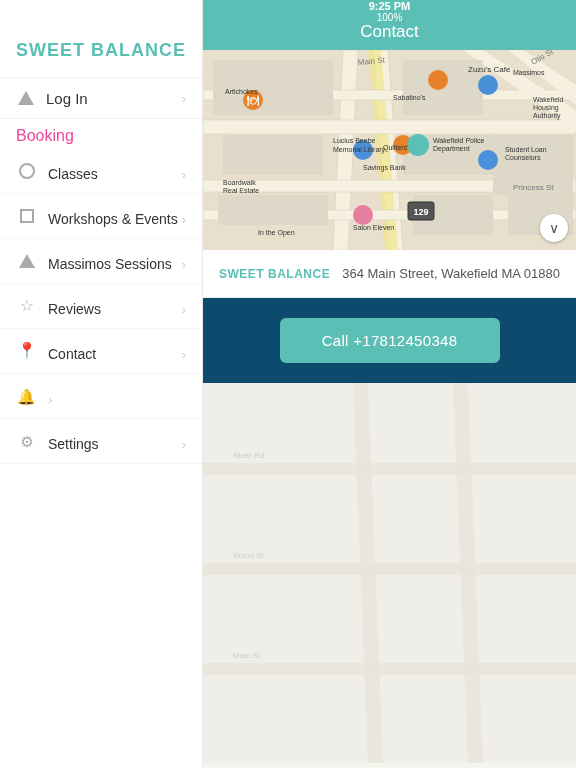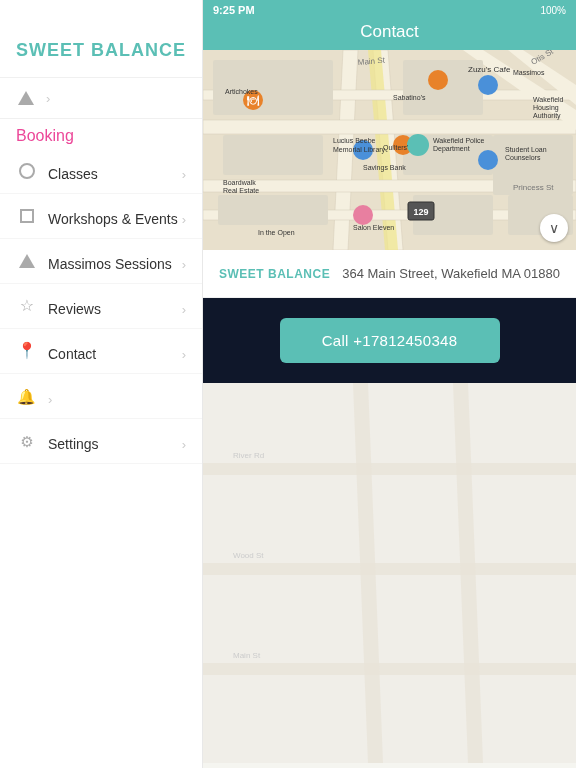--- a/index.html
+++ b/index.html
@@ -16,20 +16,21 @@
     .status-bar {
       position: absolute;
       top: 0; left: 203px; right: 0;
       height: 20px;
       background: #5bbfb5;
       display: flex;
       align-items: center;
       justify-content: space-between;
       padding: 0 10px;
       z-index: 10;
+      flex-direction: column;
     }
     .status-time {
       font-size: 11px;
       color: #fff;
       font-weight: 600;
     }
     .status-right {
       display: flex;
       align-items: center;
       gap: 4px;
@@ -212,21 +213,21 @@
       font-weight: 600;
       letter-spacing: 0.5px;
     }
     .contact-address {
       font-size: 13px;
       color: #555;
     }
 
     
     .call-button-wrap {
-      background: #0f172a;
+      background: #0c4a6e;
       padding: 20px 16px;
       display: flex;
       justify-content: center;
     }
     .call-button {
       background: #5bbfb5;
       border: none;
       border-radius: 6px;
       padding: 14px 0;
       width: 220px;
@@ -268,20 +269,21 @@
 </head>
 <body>
 
 <div class="sidebar">
   <div class="sidebar-brand">SWEET BALANCE</div>
 
   <div class="sidebar-login">
     <div class="login-icon">
       <div class="login-triangle"></div>
     </div>
+    <span class="login-label">Log In</span>
     <span class="chevron">›</span>
   </div>
 
   <div class="sidebar-section-label">Booking</div>
 
   <div class="sidebar-item">
     <div class="item-icon">
       <div class="icon-circle"></div>
     </div>
     <span class="item-label">Classes</span>

